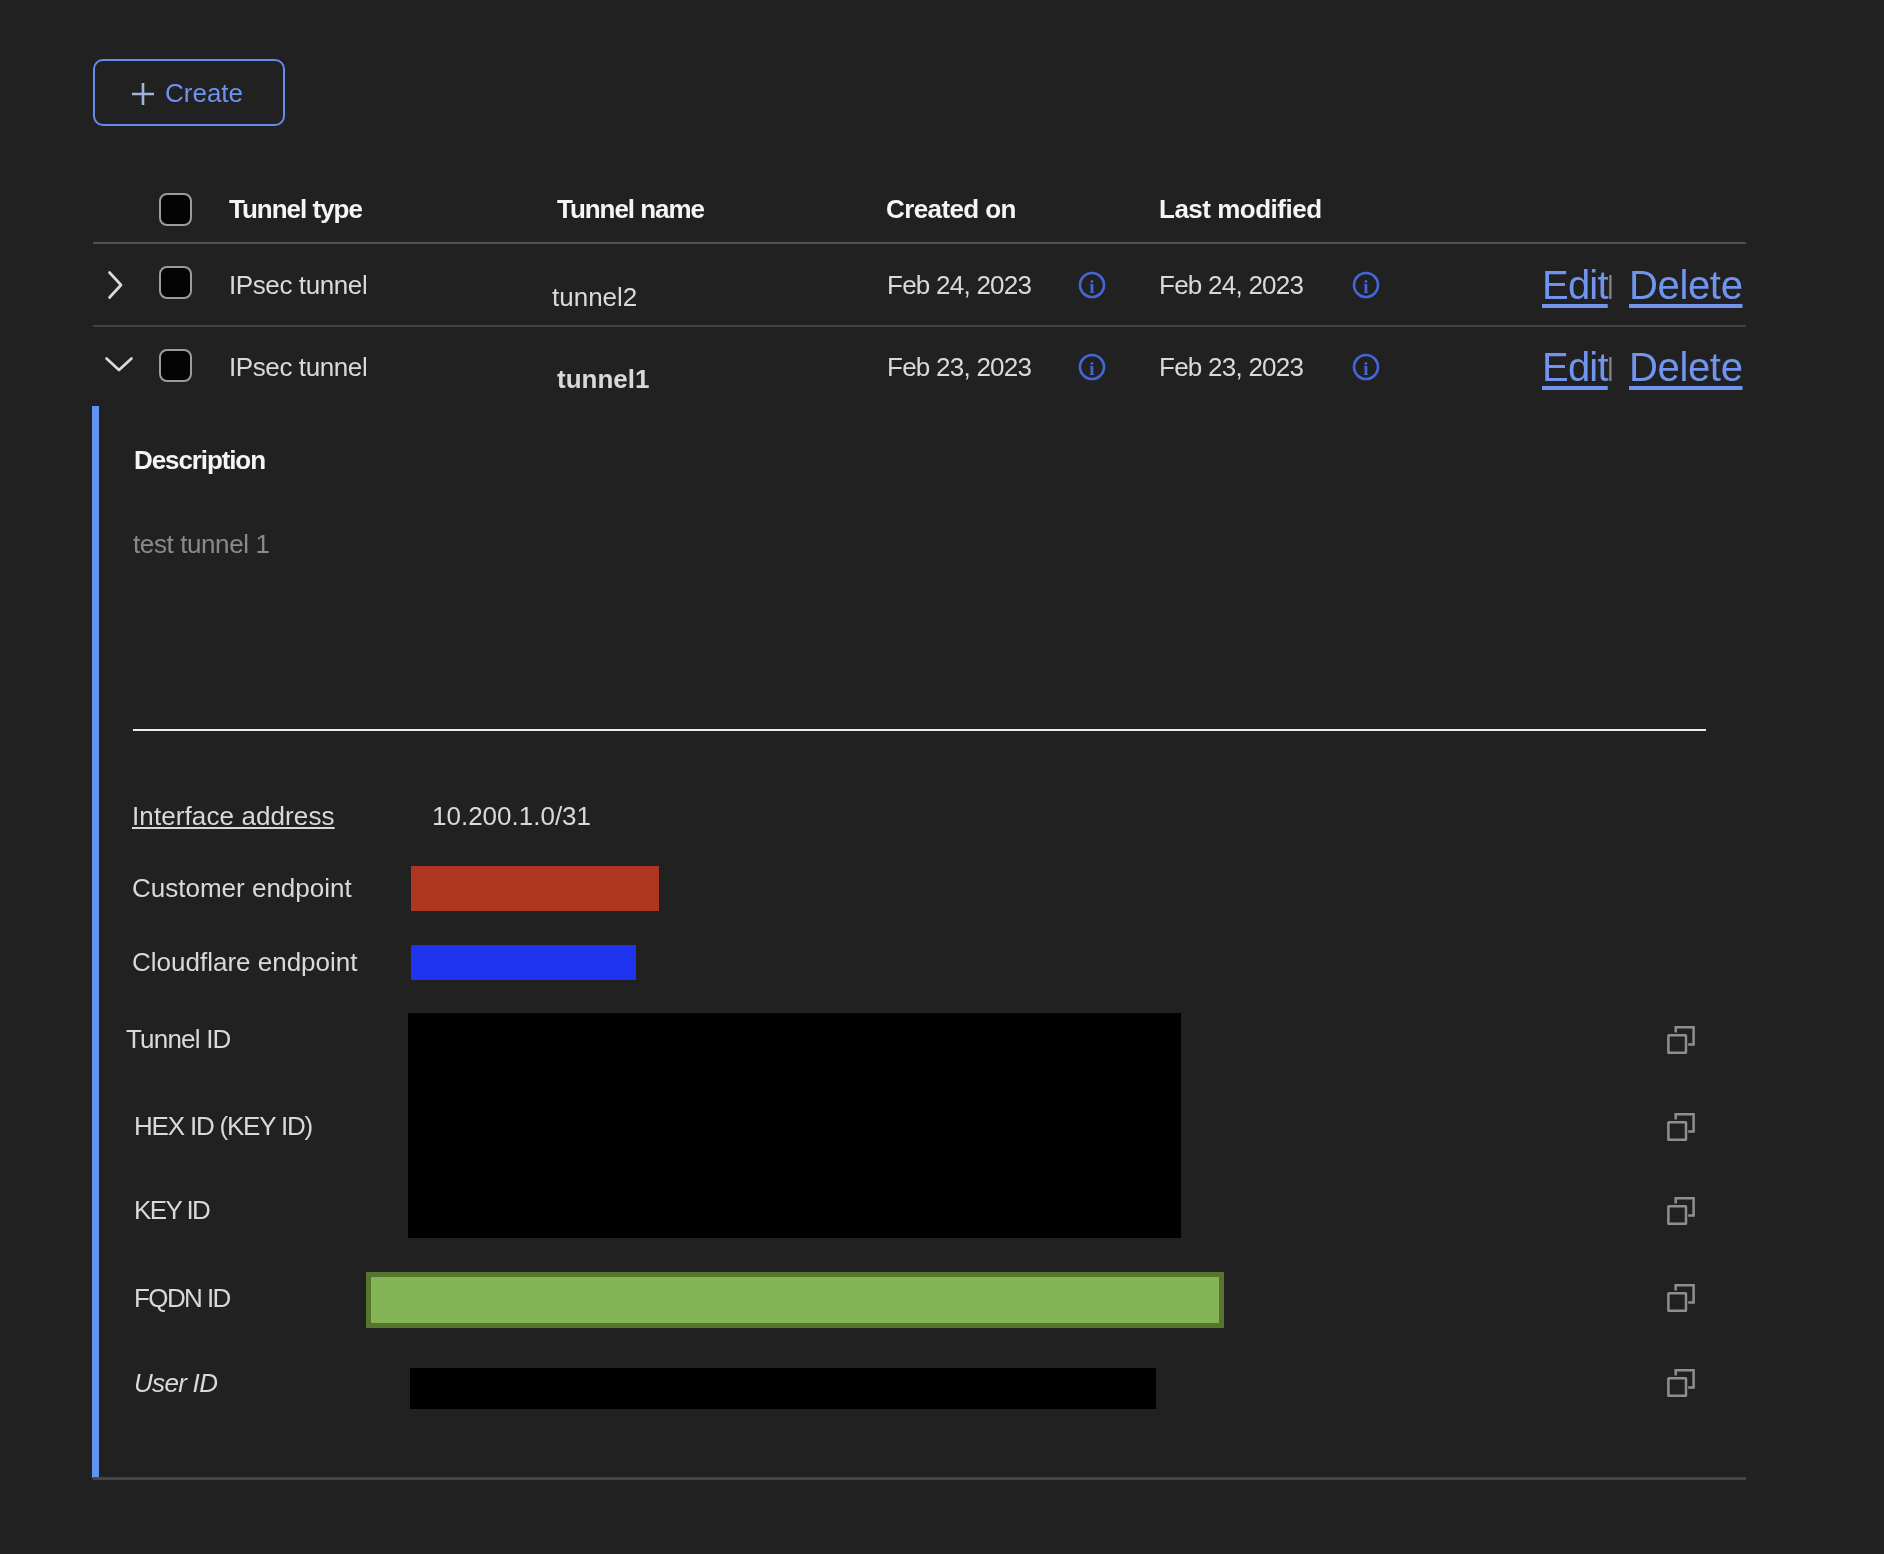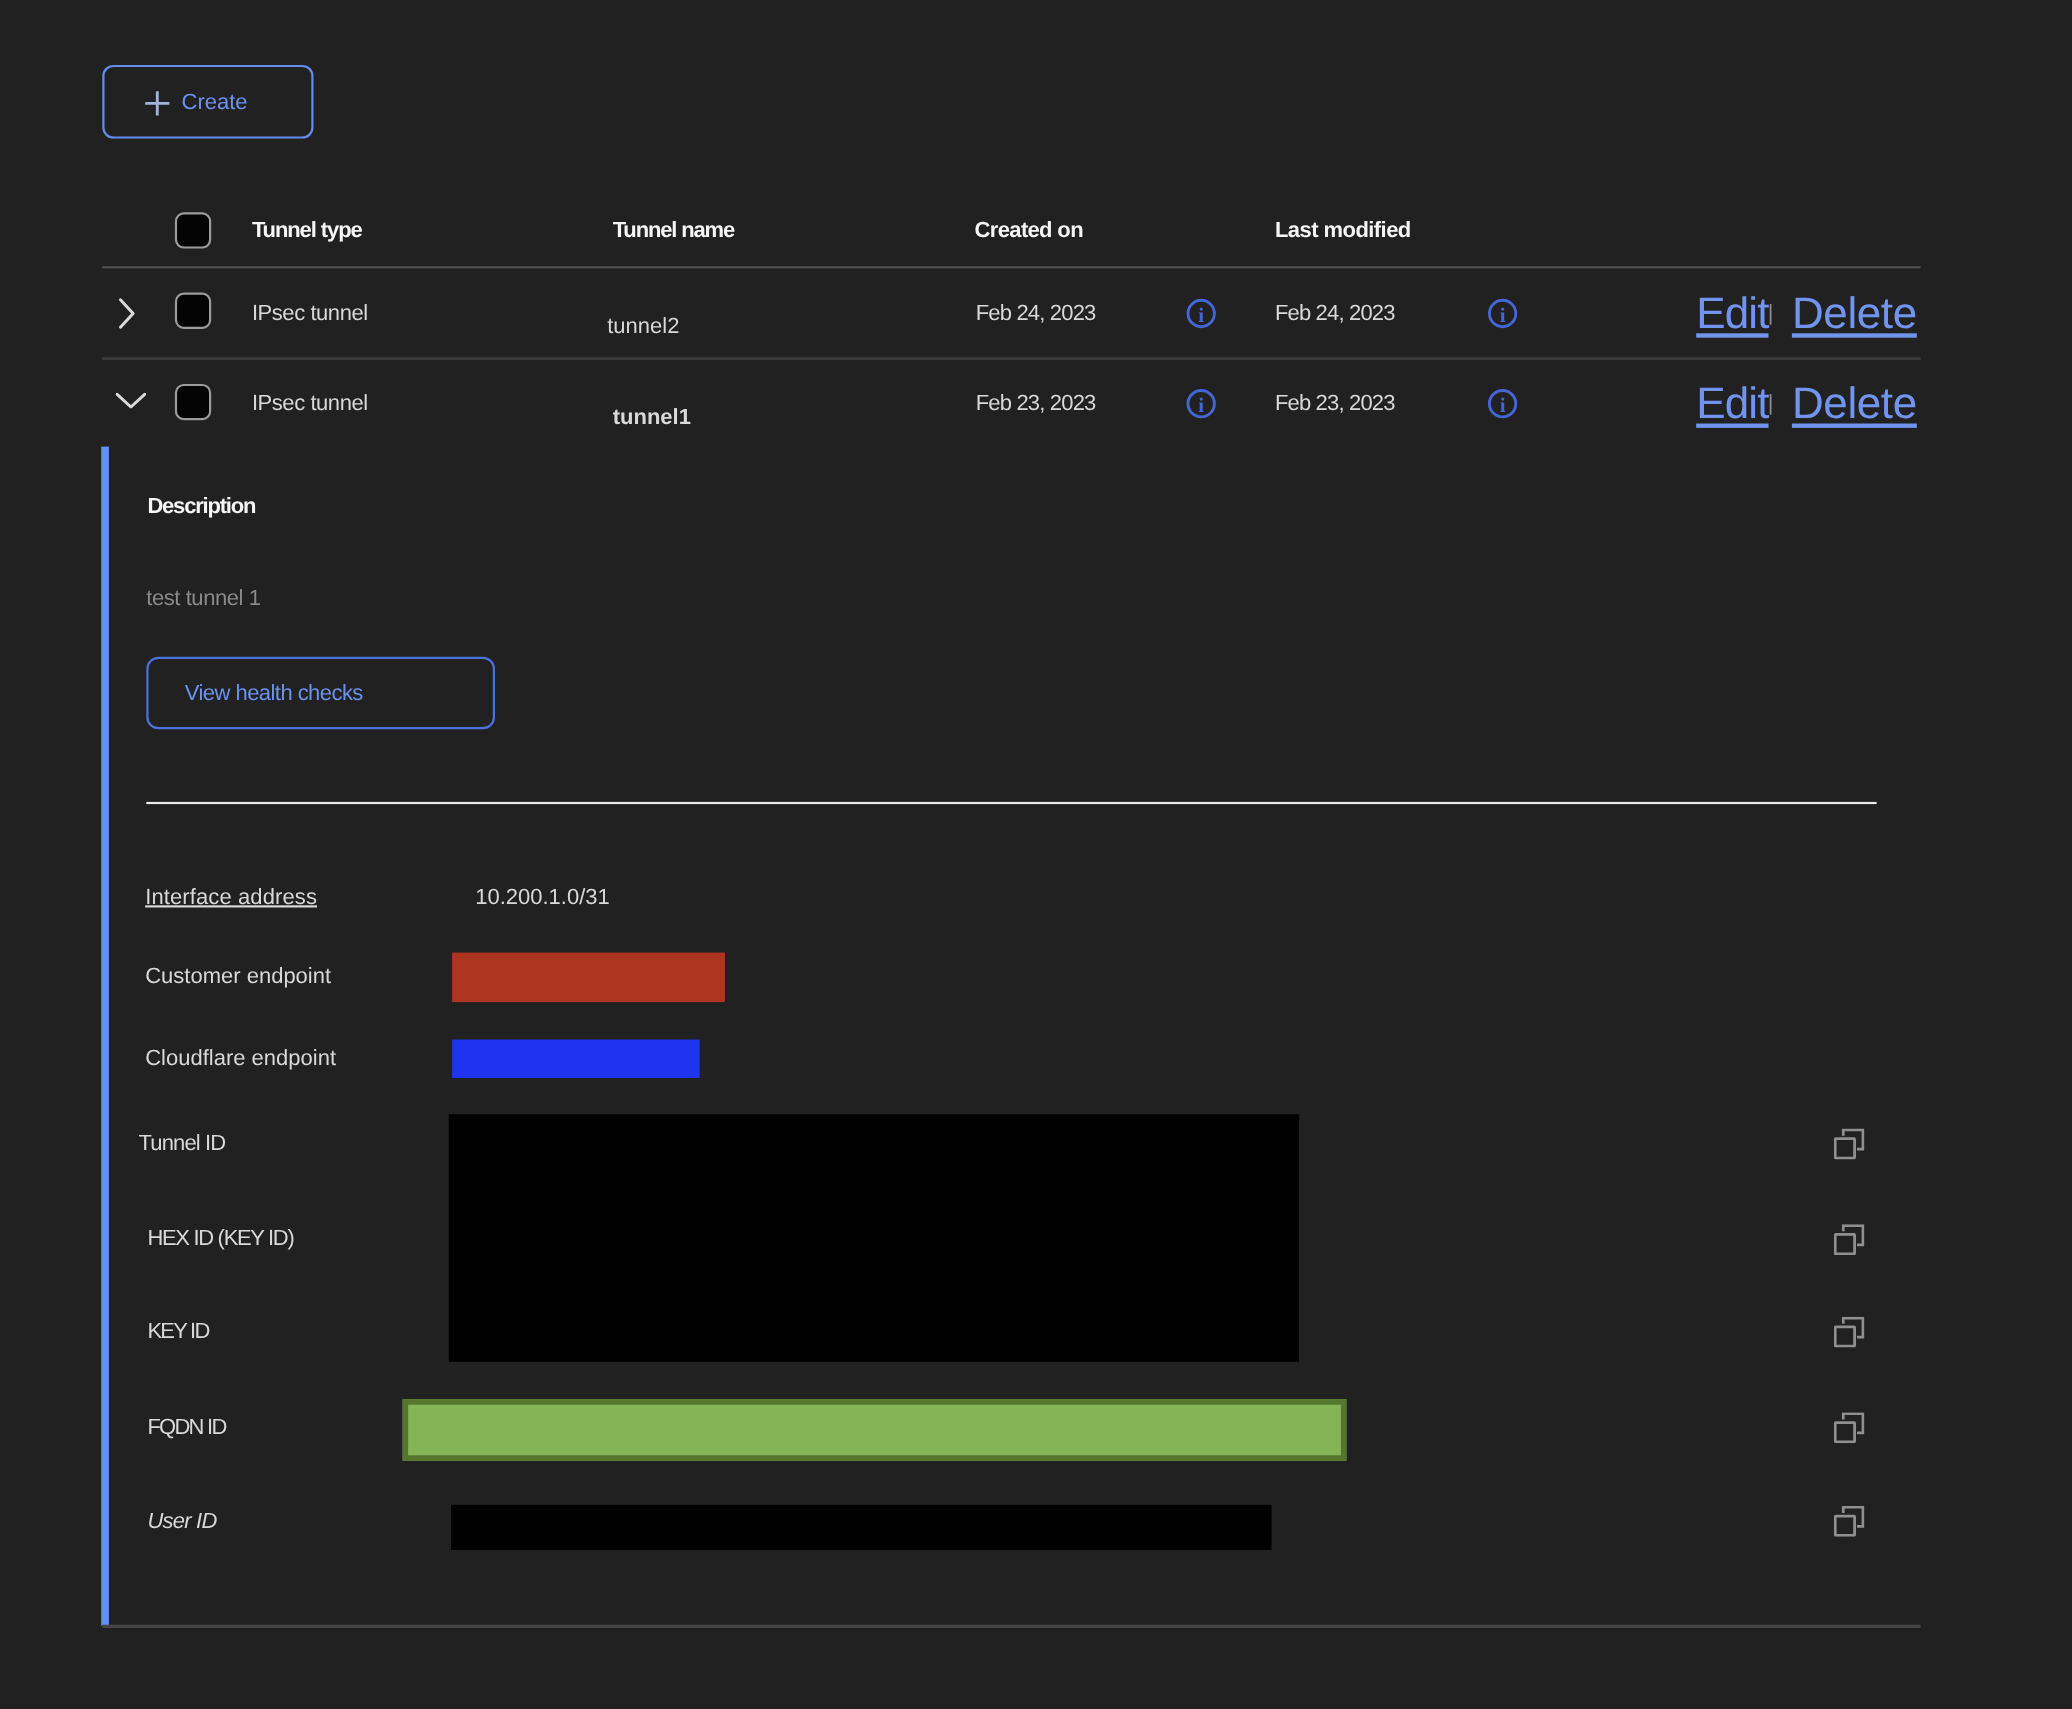--- a/index.html
+++ b/index.html
@@ -1,18 +1,18 @@
 <!DOCTYPE html>
 <html><head>
 <meta charset="utf-8">
 <style>
   * { margin:0; padding:0; box-sizing:border-box; }
   html,body { width:1884px; height:1554px; background:#212121; font-family:"Liberation Sans", sans-serif; overflow:hidden; }
   .abs { position:absolute; }
-  .txt { position:absolute; font-size:20px; line-height:30px; color:#d9d9d9; white-space:nowrap;text-align:right; }
+  .txt { position:absolute; font-size:26px; line-height:30px; color:#d9d9d9; white-space:nowrap;text-align:right; }
   .hdr { font-weight:bold; color:#f5f5f5; }
   .lnk { position:absolute; font-size:40px; line-height:30px; color:#7195ef; text-decoration:underline; white-space:nowrap; text-underline-offset:5px; }
   .cb { position:absolute; width:33px; height:33px; border:2px solid #9c9c9c; border-radius:8px; background:#040404; }
   .div-line { position:absolute; height:2px; background:#4a4a4a; }
 </style>
 </head>
 <body>
 <div class="abs" style="left:0;top:0;width:1884px;height:1554px;">
 
   <div class="abs" style="left:93px;top:59px;width:192px;height:67px;border:2.5px solid #648ced;border-radius:10px;">
@@ -68,23 +68,20 @@
   </svg>
   <div class="lnk" style="left:1542px;top:352px;letter-spacing:-0.8px;">Edit</div>
   <div class="txt" style="left:1607px;top:352px;color:#8a8a8a;">|</div>
   <div class="lnk" style="left:1629px;top:352px;letter-spacing:-0.35px;">Delete</div>
 
   <div class="abs" style="left:92px;top:406px;width:7px;height:1072px;background:#6191f1;"></div>
 
   <div class="txt hdr" style="left:134px;top:445px;letter-spacing:-1.1px;">Description</div>
   <div class="txt" style="left:133px;top:529px;color:#8a8a8a;letter-spacing:-0.4px;">test tunnel 1</div>
 
-  <div class="abs" style="left:133px;top:597px;width:317px;height:66px;border:2.5px solid #4a73e0;border-radius:11px;">
-    <div class="txt" style="left:33px;top:16px;color:#6d92ef;letter-spacing:-0.5px;">View health checks</div>
-  </div>
 
   <div class="div-line" style="left:133px;top:728.5px;width:1573px;height:2.5px;background:#ededed;"></div>
 
   <div class="txt" style="left:132px;top:801px;letter-spacing:0.1px;text-decoration:underline;">Interface address</div>
   <div class="txt" style="left:432px;top:801px;">10.200.1.0/31</div>
 
   <div class="txt" style="left:132px;top:873px;">Customer endpoint</div>
   <div class="abs" style="left:411px;top:866px;width:248px;height:45px;background:#ae3520;"></div>
 
   <div class="txt" style="left:132px;top:947px;">Cloudflare endpoint</div>

